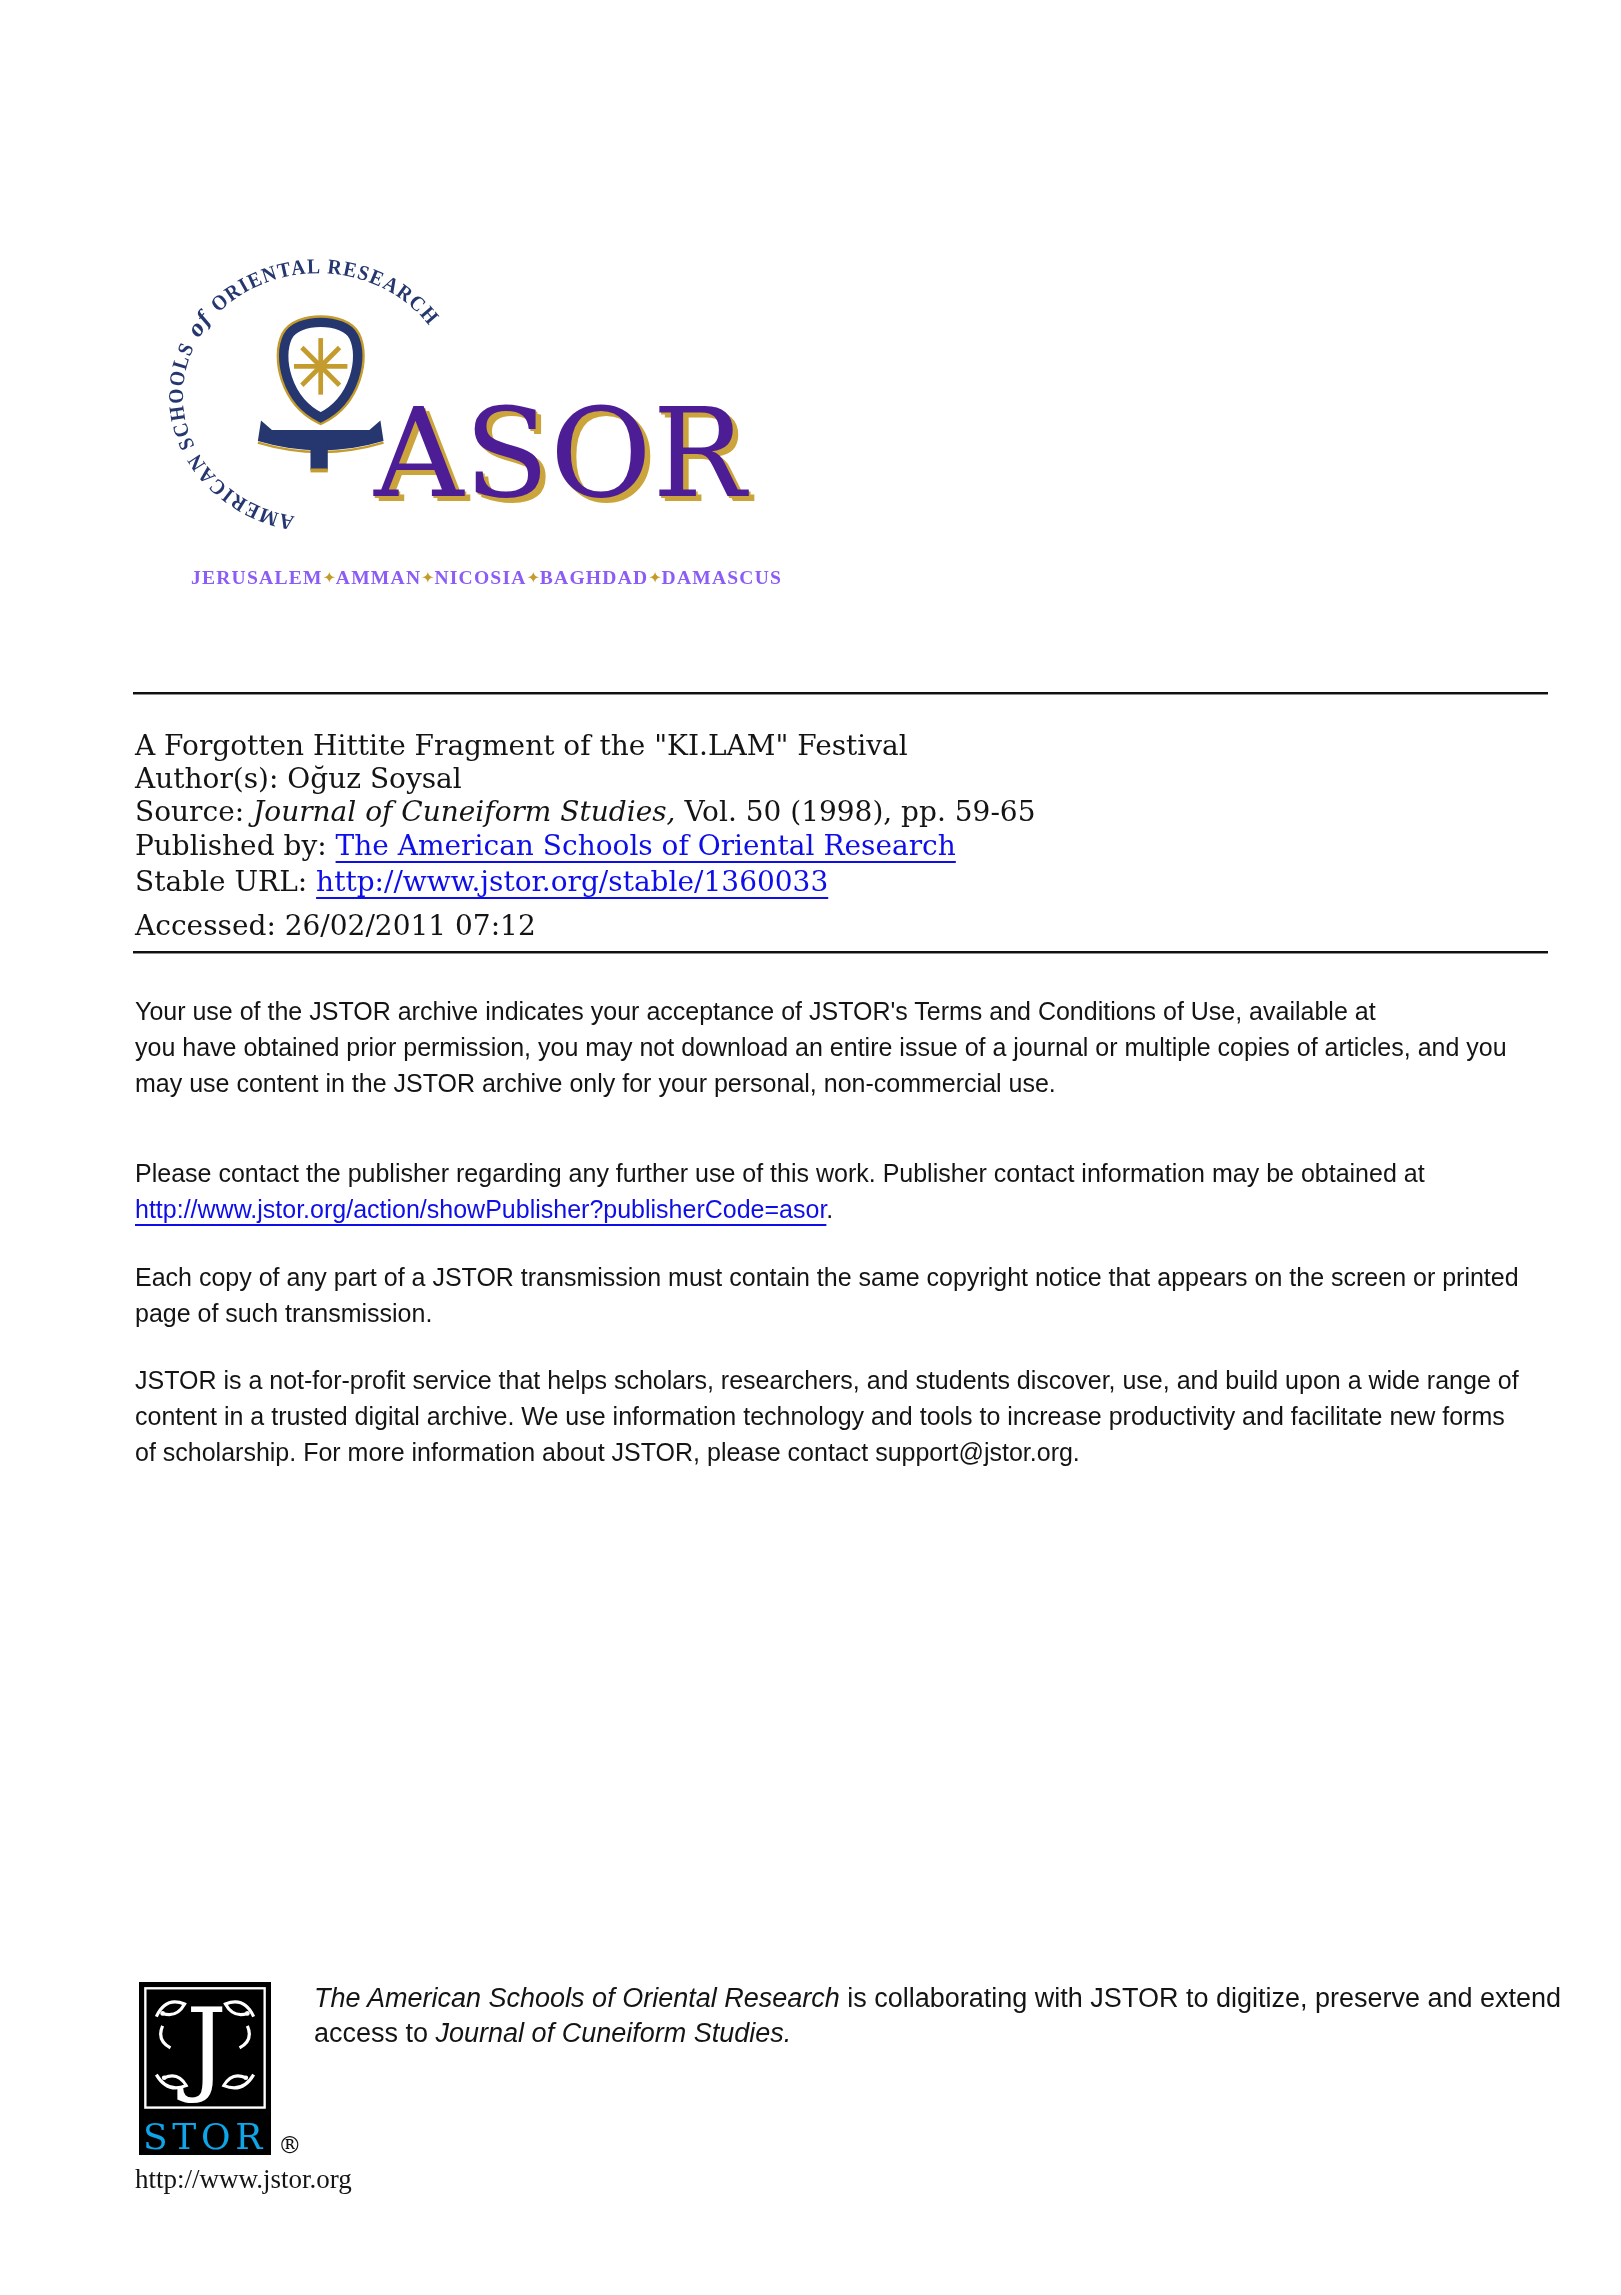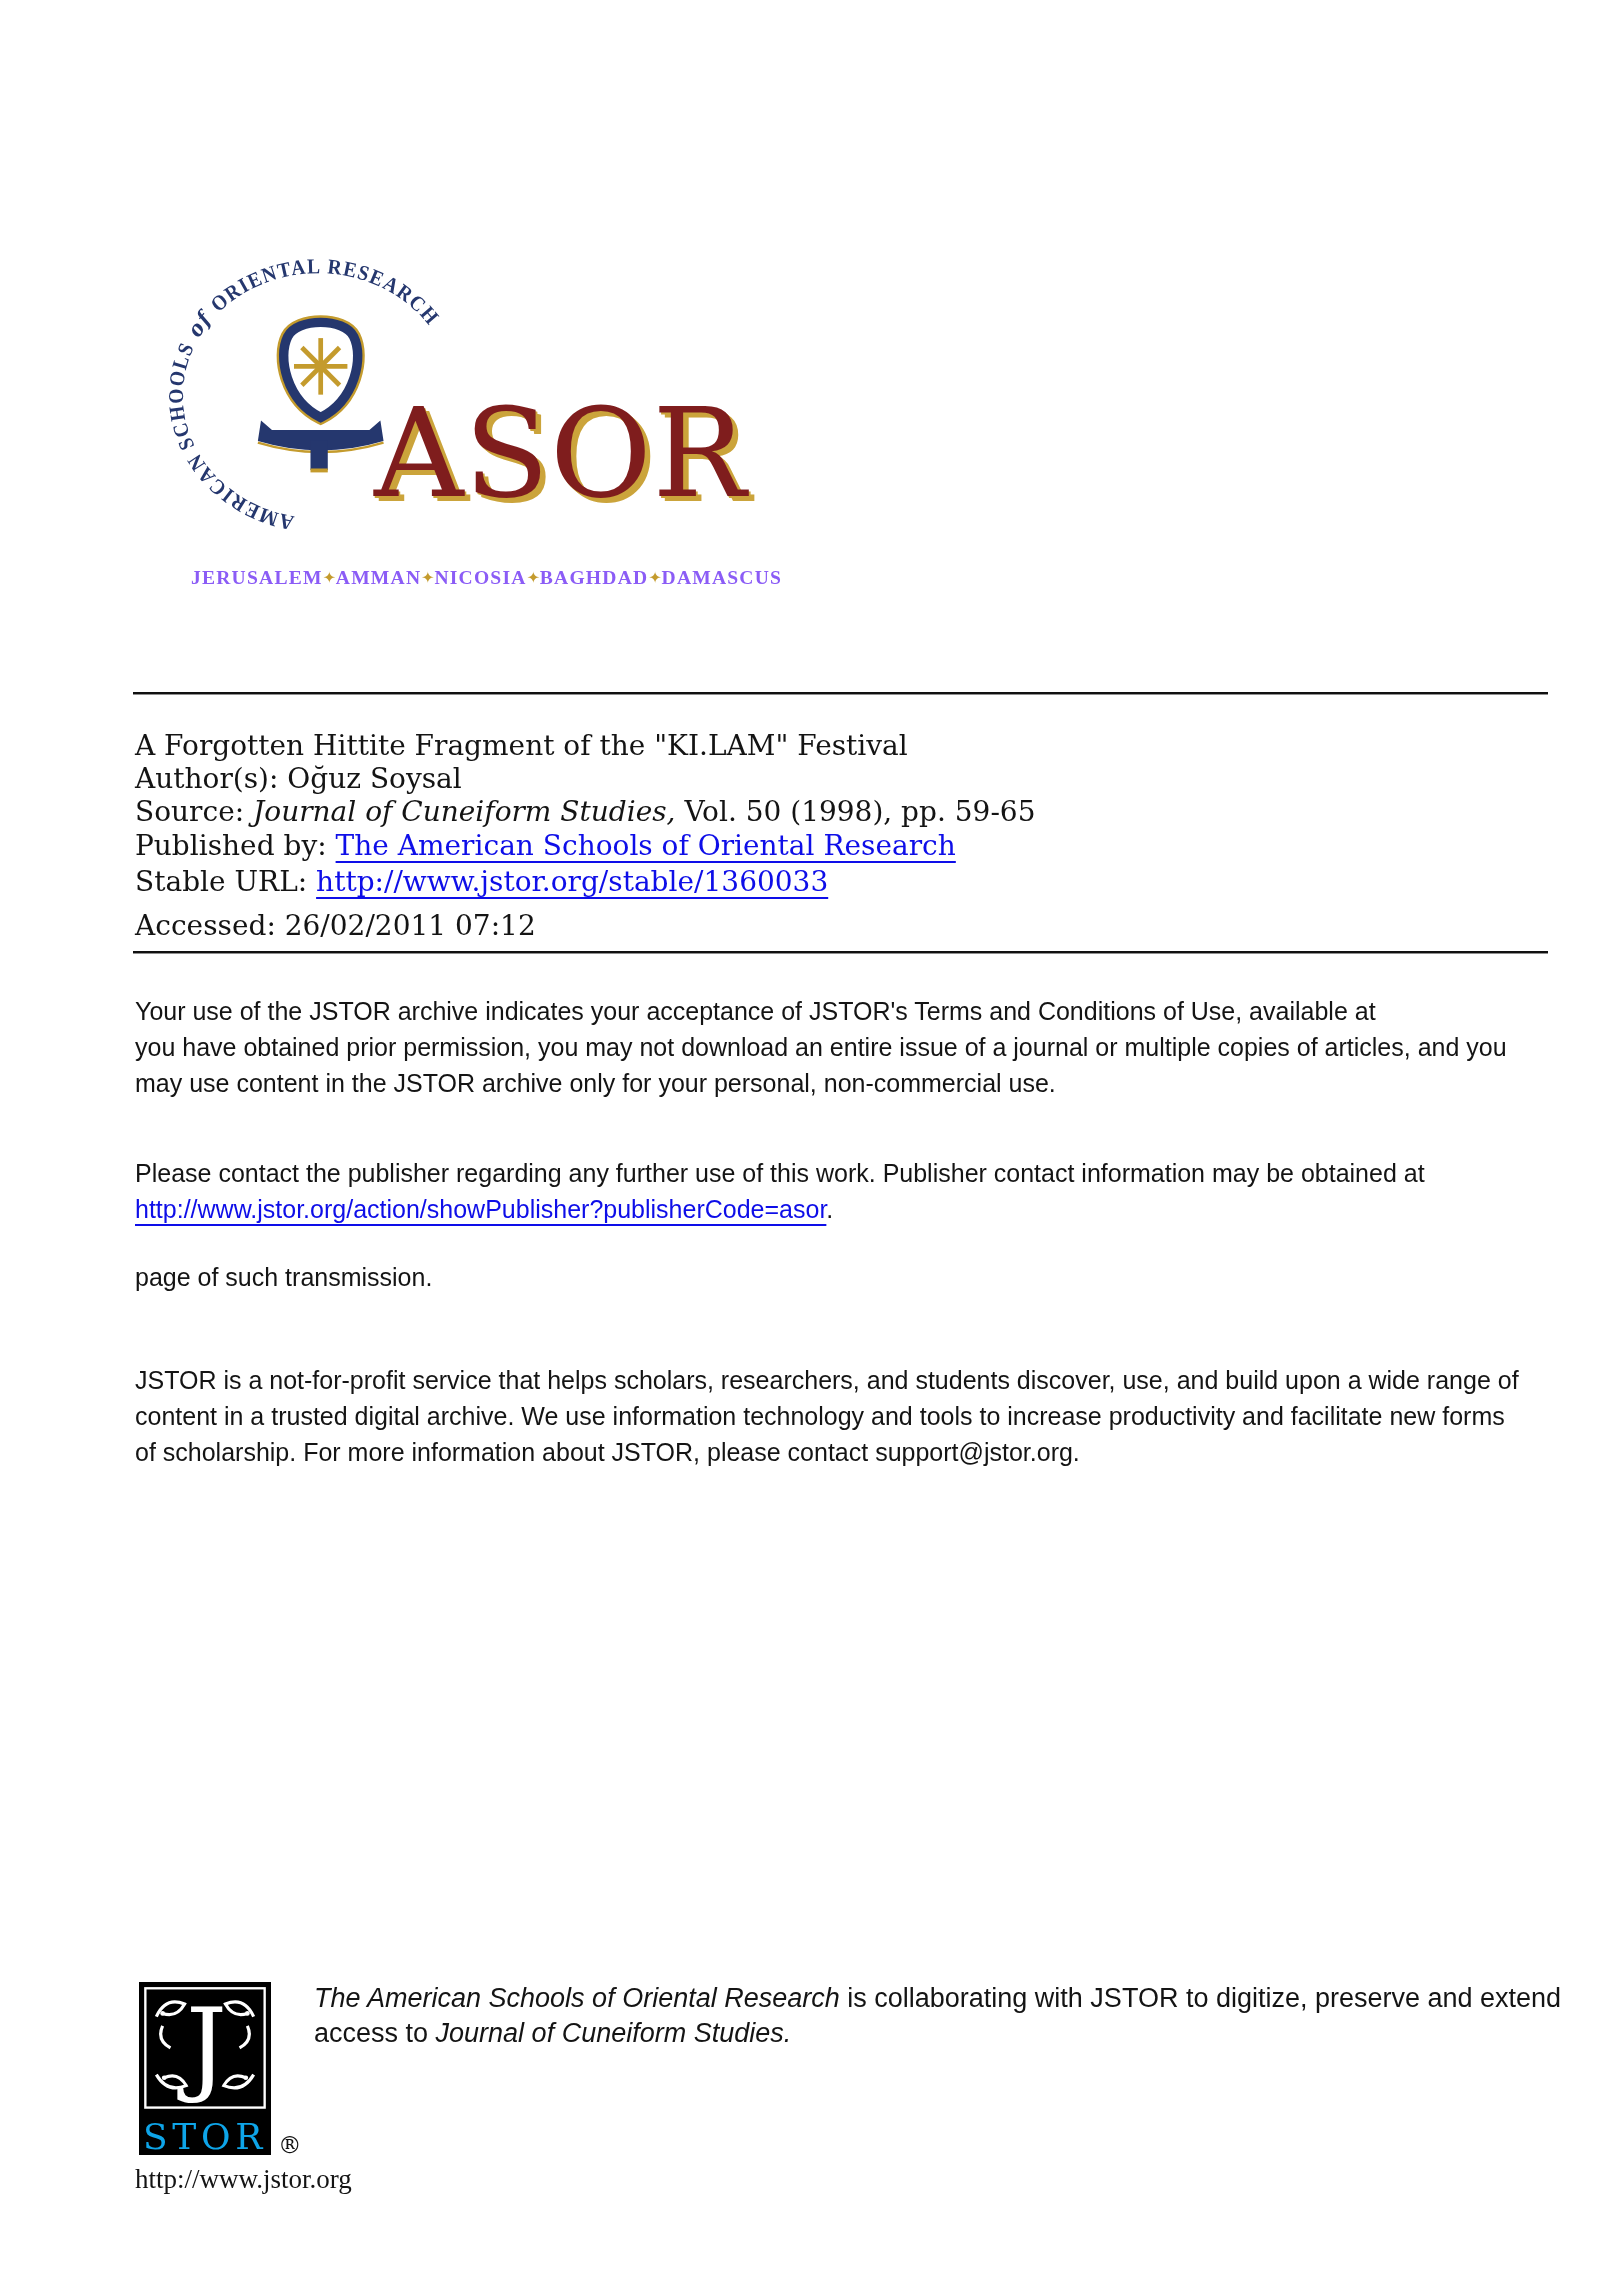--- a/index.html
+++ b/index.html
@@ -9,21 +9,21 @@
     overflow:hidden; font-family:"Liberation Serif", serif; color:#141414;
   }
   
   .asor-svg { position:absolute; left:118px; top:236px; }
   .ring-text { font-family:"Liberation Serif", serif; font-weight:bold; font-size:27px;
                letter-spacing:2px; fill:#25376E; }
   .ring-of   { font-family:"DejaVu Serif", serif; font-style:italic; }
   .asor-word {
     position:absolute; left:374px; top:391px; line-height:1;
     font-family:"DejaVu Serif", serif; font-size:124px; letter-spacing:0.8px;
-    color:#7f1d1d; text-shadow:5.5px 4.7px 0 #CBA43B, 1.6px 1.6px 0 #CBA43B;
+    color:#4c1d95; text-shadow:5.5px 4.7px 0 #CBA43B, 1.6px 1.6px 0 #CBA43B;
     white-space:nowrap;
   }
   .cities { position:absolute; left:191px; top:567px; width:561px;
             display:flex; justify-content:space-between; align-items:center; }
   .city { font-family:"Liberation Serif", serif; font-weight:bold; font-size:19.6px;
           letter-spacing:1.2px; color:#8b5cf6; white-space:nowrap; }
   .dia  { font-family:"DejaVu Sans", sans-serif; font-size:15.7px; color:#C49B2D; line-height:1; }
   
   .rule { position:absolute; left:133px; width:1415px; height:3.1px;
           background:linear-gradient(to bottom,#101010 0,#101010 62%,#8f8f8f 62%,#8f8f8f 100%); }
@@ -119,20 +119,21 @@
     <div>you have obtained prior permission, you may not download an entire issue of a journal or multiple copies of articles, and you</div>
     <div>may use content in the JSTOR archive only for your personal, non-commercial use.</div>
   </div>
 
   <div class="para p2">
     <div>Please contact the publisher regarding any further use of this work. Publisher contact information may be obtained at</div>
     <div><a class="link">http://www.jstor.org/action/showPublisher?publisherCode=asor</a><span>.</span></div>
   </div>
 
   <div class="para p3">
+    <div>Each copy of any part of a JSTOR transmission must contain the same copyright notice that appears on the screen or printed</div>
     <div>page of such transmission.</div>
   </div>
 
   <div class="para p4">
     <div>JSTOR is a not-for-profit service that helps scholars, researchers, and students discover, use, and build upon a wide range of</div>
     <div>content in a trusted digital archive. We use information technology and tools to increase productivity and facilitate new forms</div>
     <div>of scholarship. For more information about JSTOR, please contact support@jstor.org.</div>
   </div>
 
   <div class="jstor-box">

